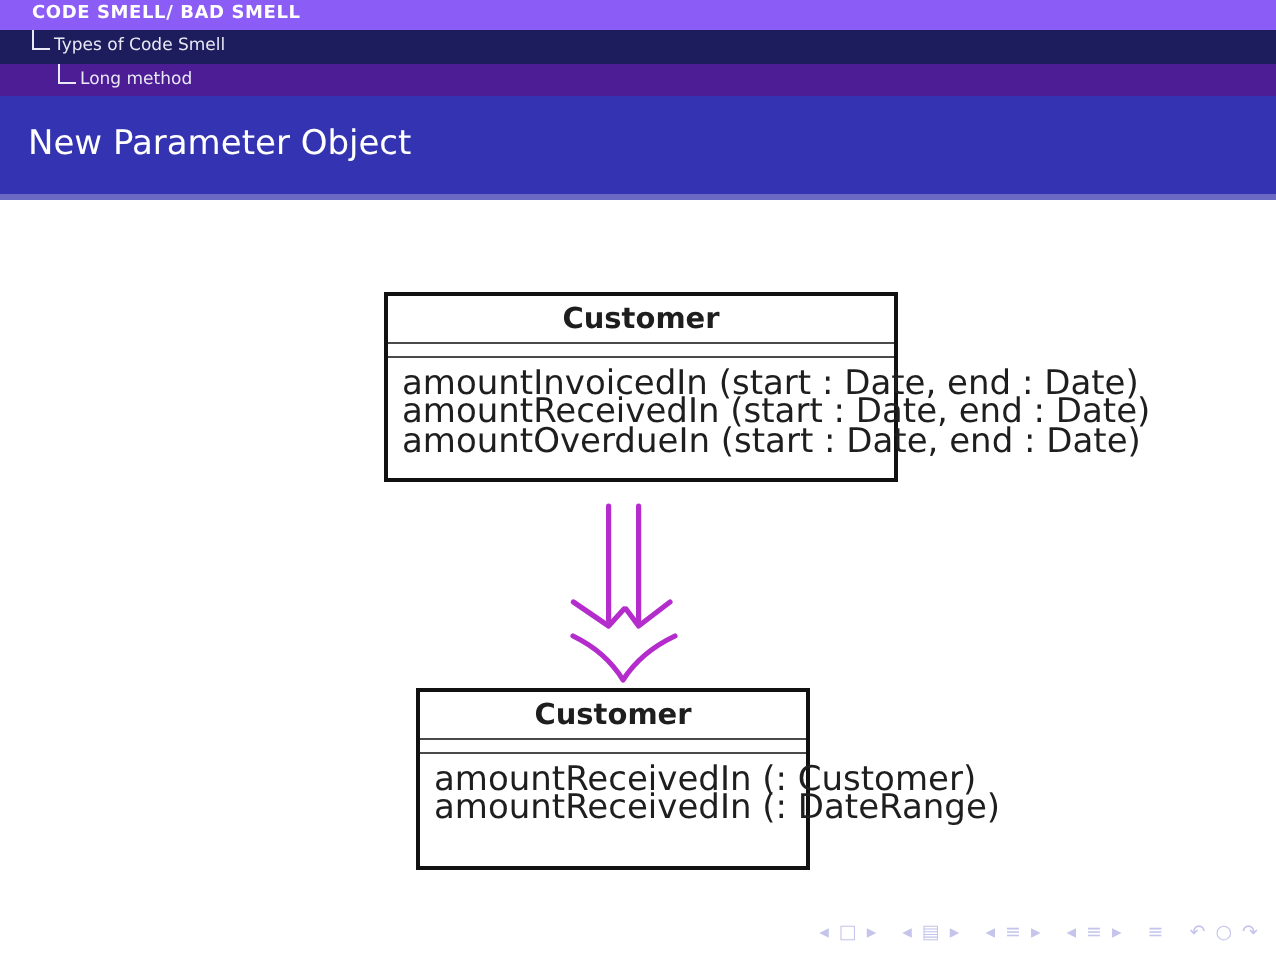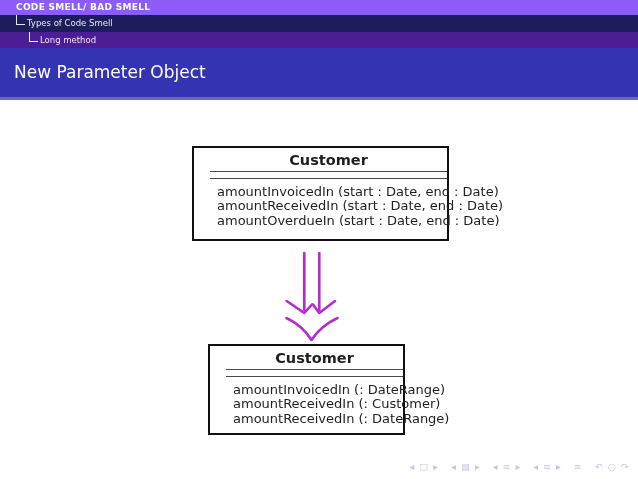--- a/index.html
+++ b/index.html
@@ -86,40 +86,39 @@
     background: #6a6ac5;
   }
 
   
   .uml-class {
     position: absolute;
     background: #ffffff;
     border: 2px solid #111111;
     box-sizing: border-box;
     color: #1e1e1e;
-    padding-left: 16px;
   }
   .uml-class-before { left: 192px; top: 146px; width: 257px; height: 95px; }
   .uml-class-after  { left: 208px; top: 344px; width: 197px; height: 91px; }
   .uml-title {
     height: 23px;
     display: flex;
     align-items: center;
     justify-content: center;
     font-size: 14.5px;
     font-weight: bold;
     border-bottom: 1px solid #4a4a4a;
   }
   .uml-attrs {
     height: 6px;
     border-bottom: 1px solid #4a4a4a;
   }
   .uml-methods {
     padding: 6px 2px 6px 7px;
-    font-size: 13px;
+    font-size: 17px;
     line-height: 14.4px;
     white-space: nowrap;
   }
 
   
   .arrow-svg {
     position: absolute;
     left: 279px;
     top: 249px;
     width: 66px;
@@ -183,21 +182,20 @@
     <line class="arrow-stroke" x1="40.3" y1="4" x2="40.3" y2="61" stroke="#b42ccb"></line>
     <polyline class="arrow-stroke" points="7.7,52 25.3,64 33,55.5" stroke="#b42ccb"></polyline>
     <polyline class="arrow-stroke" points="34,55.5 40.3,64 56,52" stroke="#b42ccb"></polyline>
     <path class="arrow-stroke" d="M 7.5 69 Q 24 77 32.5 91 Q 41.5 77 58.5 69" stroke="#b42ccb"></path>
   </svg>
 
   <div class="uml-class uml-class-after">
     <div class="uml-title">Customer</div>
     <div class="uml-attrs"></div>
     <div class="uml-methods">
-      <div>amountInvoicedIn (: DateRange)</div>
       <div>amountReceivedIn (: Customer)</div>
       <div>amountReceivedIn (: DateRange)</div>
     </div>
   </div>
 
   <div class="nav-symbols" style="color: rgb(197, 197, 236);">
     <span class="nav-group">◂ □ ▸</span>
     <span class="nav-group">◂ ▤ ▸</span>
     <span class="nav-group">◂ ≡ ▸</span>
     <span class="nav-group">◂ ≡ ▸</span>

